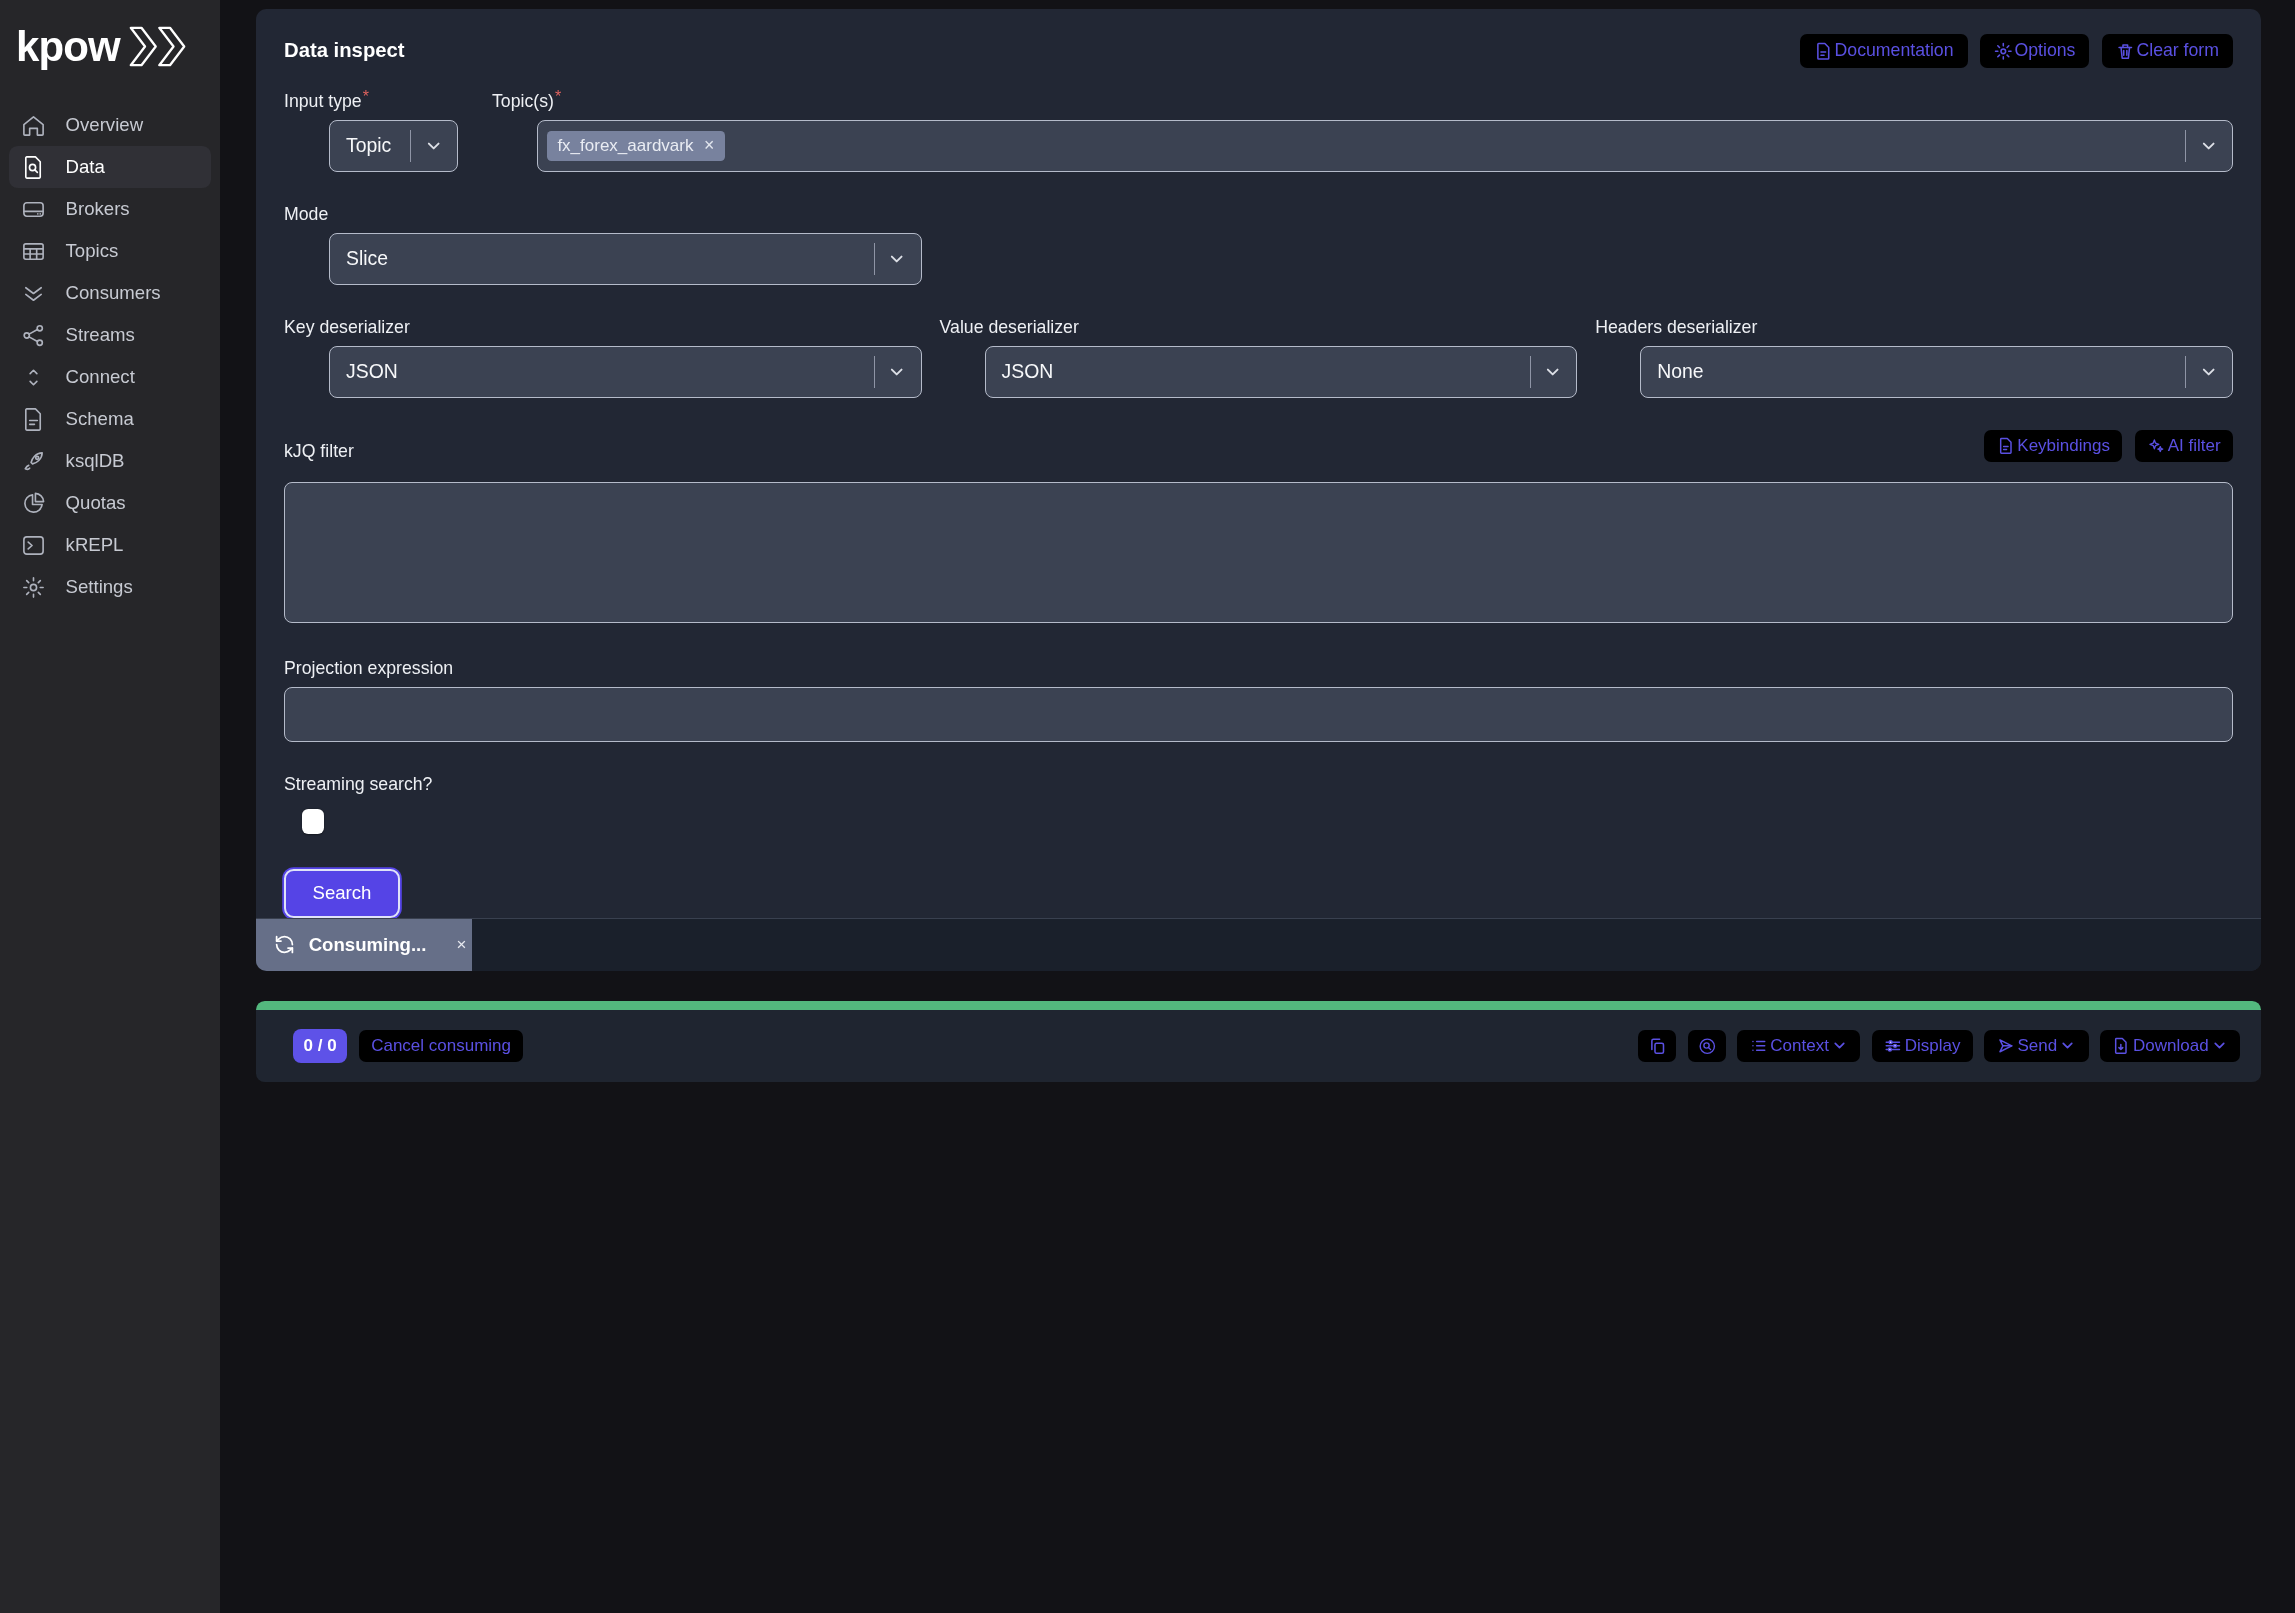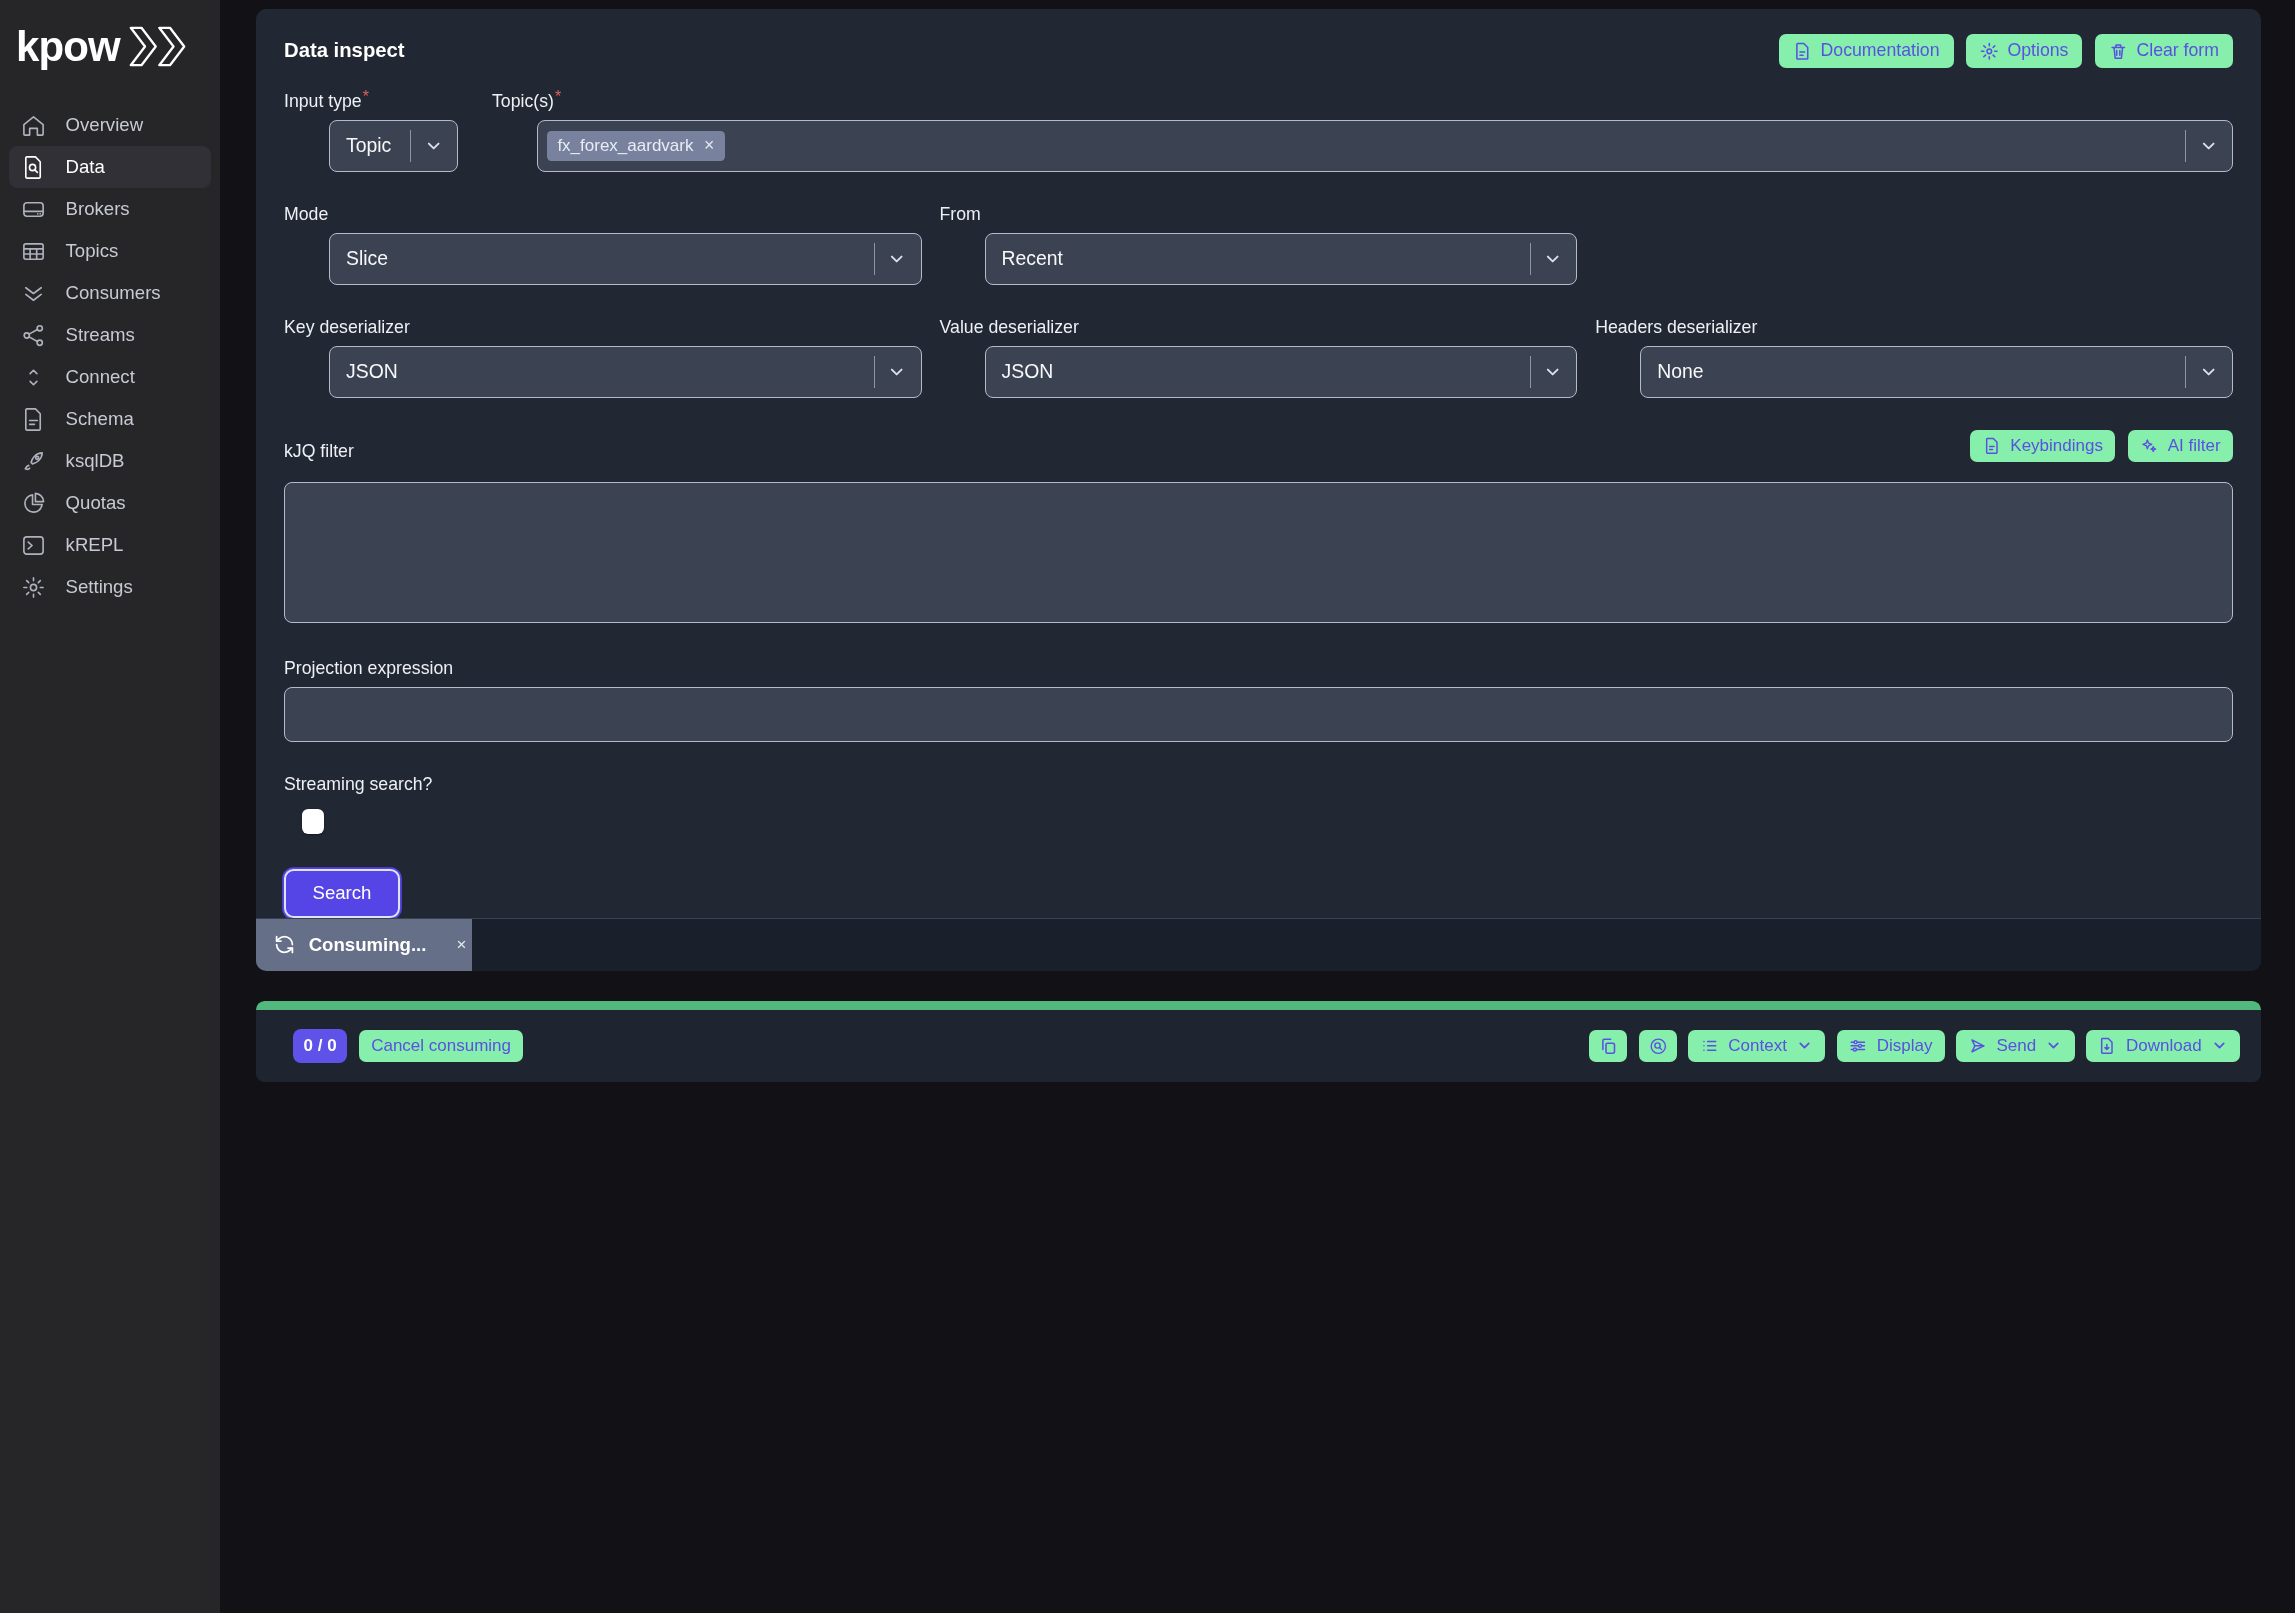--- a/index.html
+++ b/index.html
@@ -48,22 +48,22 @@
     border-radius:10.6px;
     display:flex; flex-direction:column;
     min-height:887px;
   }
   .panel-inner { padding:25px 28px 0 28px; }
   .panel-header { display:flex; align-items:flex-start; justify-content:space-between; margin-bottom:23px; }
   .panel-title { font-size:20.3px; font-weight:700; color:#ffffff; padding-top:5.3px; }
   .btn-row { display:flex; gap:12.4px; }
 
   .lav-btn {
-    display:inline-flex; align-items:center; gap:9px;
-    background:#86efac; color:#5a50e2;
+    display:inline-flex; align-items:center; gap:2px;
+    background:#000000; color:#5a50e2;
     border:none; border-radius:7px;
     font-family:inherit; font-size:17.7px;
     padding:6.2px 14px; height:34px;
     cursor:pointer; white-space:nowrap;
   }
   .lav-btn .bicon { width:18.6px; height:18.6px; color:#5a50e2; }
   .lav-btn.small { font-size:17px; height:32px; padding:5.3px 12.4px; }
   .lav-btn.icon-only { padding:5.3px 9.7px; }
 
   .field-label { font-size:17.7px; color:#eef0f4; margin-bottom:8px; display:flex; align-items:flex-start; gap:1px; }
@@ -373,34 +373,20 @@
       </div>
 
       
       <div class="grid3">
         <div>
           <div class="field-label">
               <span>Mode</span>
             </div>
           <div class="selectbox">
             <span>Slice</span>
-            <span class="divider"></span>
-            <span class="chev">
-              <svg width="19.4" height="19.4" viewBox="0 0 24 24" fill="none" stroke="currentColor" stroke-width="2.4" stroke-linecap="round" stroke-linejoin="round">
-                  <path d="m6 9 6 6 6-6"></path>
-                </svg>
-            </span>
-          </div>
-        </div>
-        <div>
-          <div class="field-label">
-              <span>From</span>
-            </div>
-          <div class="selectbox">
-            <span>Recent</span>
             <span class="divider"></span>
             <span class="chev">
               <svg width="19.4" height="19.4" viewBox="0 0 24 24" fill="none" stroke="currentColor" stroke-width="2.4" stroke-linecap="round" stroke-linejoin="round">
                   <path d="m6 9 6 6 6-6"></path>
                 </svg>
             </span>
           </div>
         </div>
         <div></div>
       </div>

